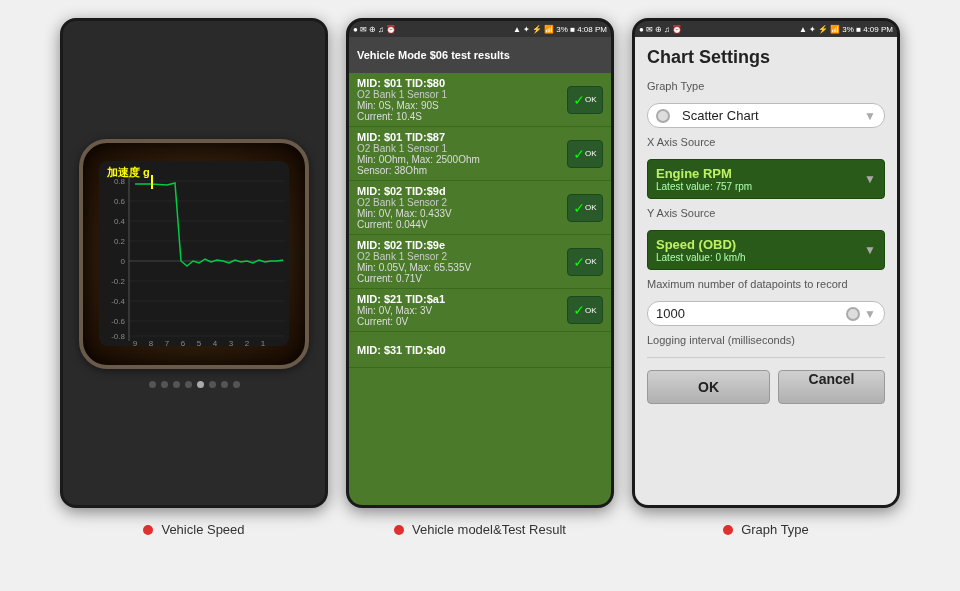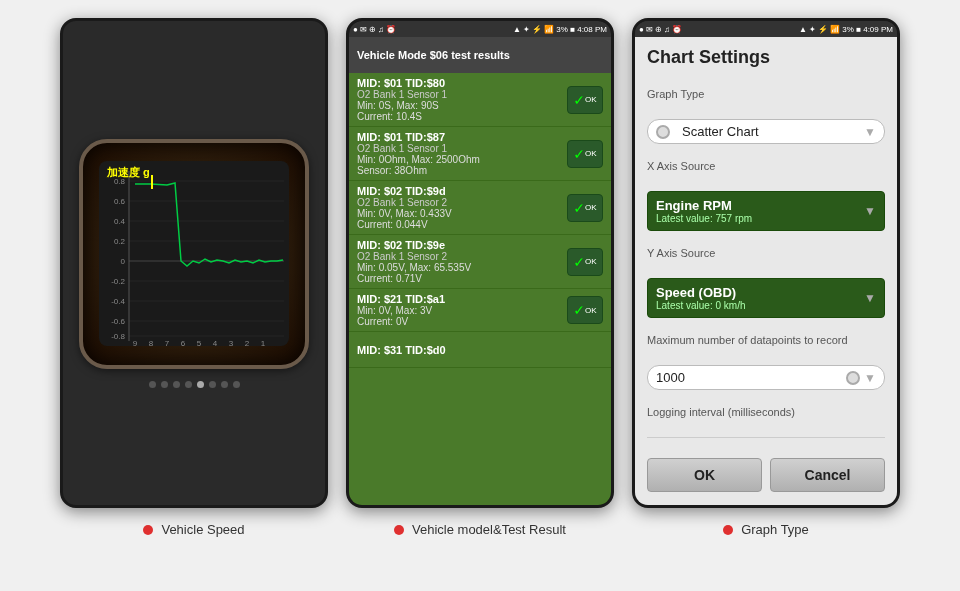--- a/index.html
+++ b/index.html
@@ -179,21 +179,21 @@
       display: flex;
       flex-direction: column;
     }
 
     .settings-body {
       flex: 1;
       background: #e8e8e8;
       padding: 10px 12px;
       display: flex;
       flex-direction: column;
-      gap: 16px;
+      gap: 8px;
     }
 
     .settings-title {
       font-size: 18px;
       font-weight: bold;
       color: #222;
       margin-bottom: 4px;
     }
 
     .settings-label {
@@ -220,21 +220,21 @@
       border: 1px solid #1a4a0a;
       border-radius: 4px;
       padding: 6px 8px;
       display: flex;
       justify-content: space-between;
       align-items: center;
       cursor: pointer;
     }
 
     .select-main-text {
-      color: #ffffff;
+      color: #bef264;
       font-size: 13px;
       font-weight: bold;
     }
 
     .select-sub-text {
       color: #aaffaa;
       font-size: 10px;
     }
 
     .chevron-down {
@@ -264,21 +264,21 @@
       font-weight: bold;
       cursor: pointer;
       color: #222;
     }
 
     .btn-cancel {
       flex: 1;
       background: linear-gradient(to bottom, #d0d0d0, #b0b0b0);
       border: 1px solid #999;
       border-radius: 4px;
-      padding: 8px;
+      padding: 0;
       text-align: center;
       font-size: 14px;
       font-weight: bold;
       cursor: pointer;
       color: #222;
     }
 
     
     .bottom-labels {
       display: flex;

